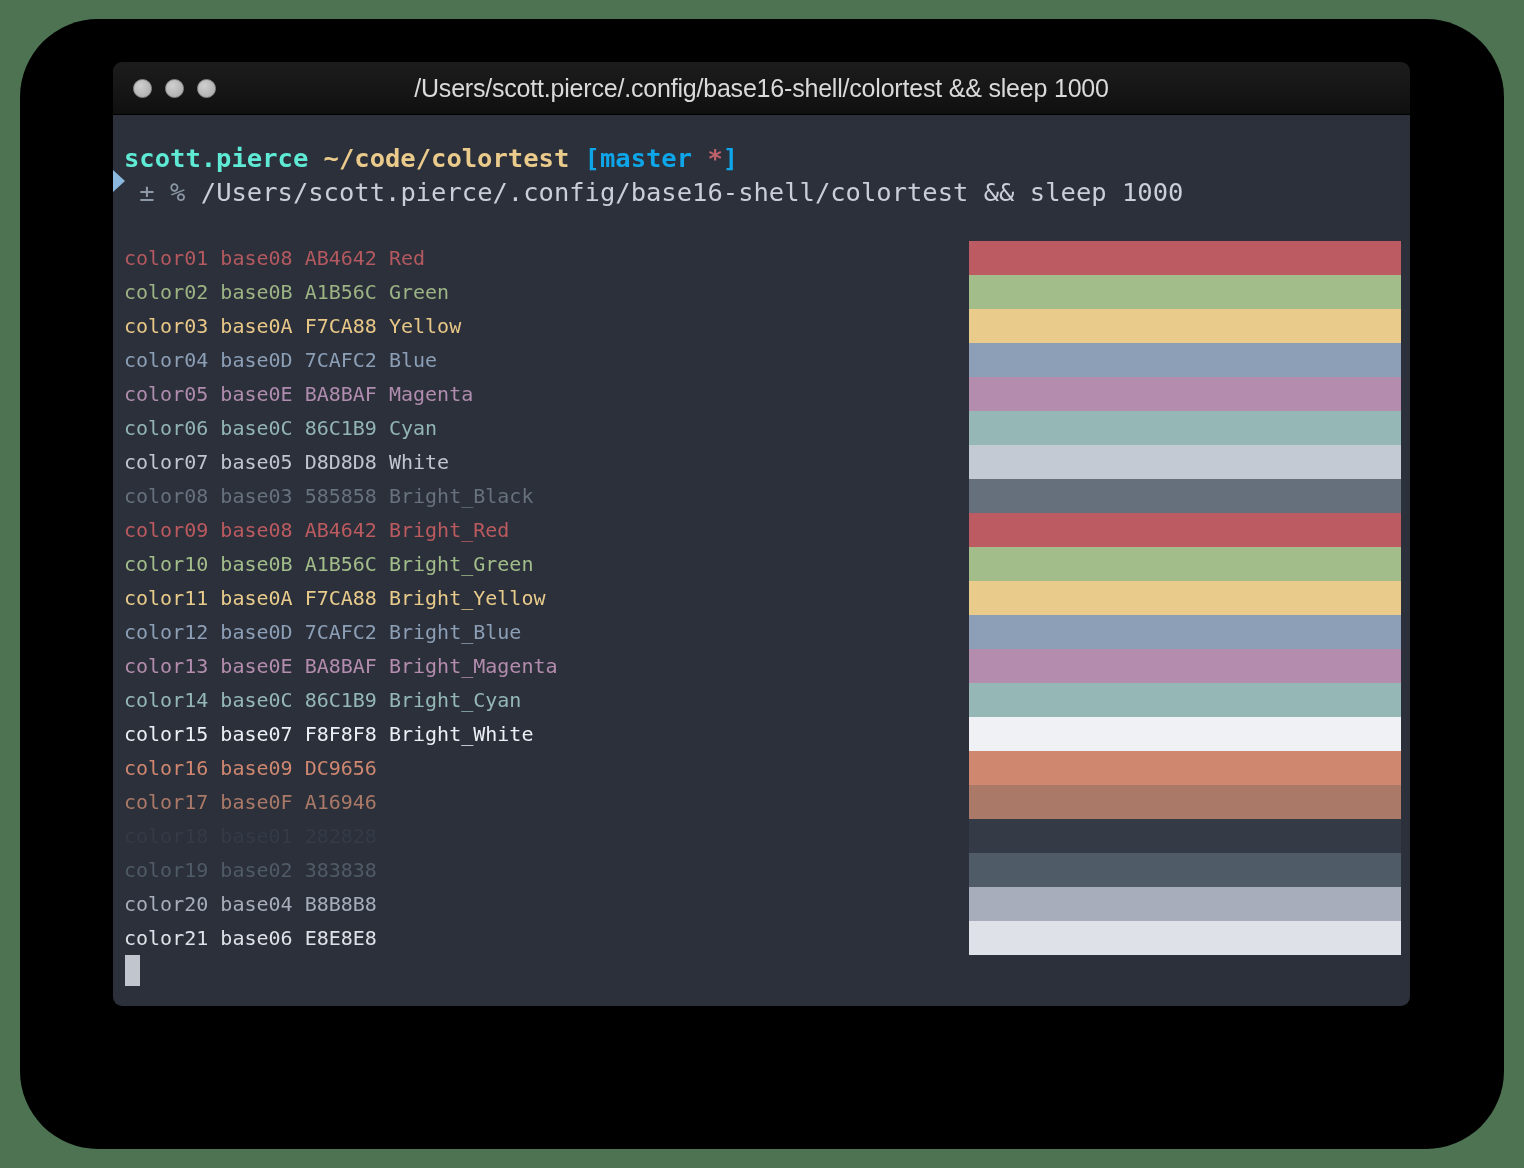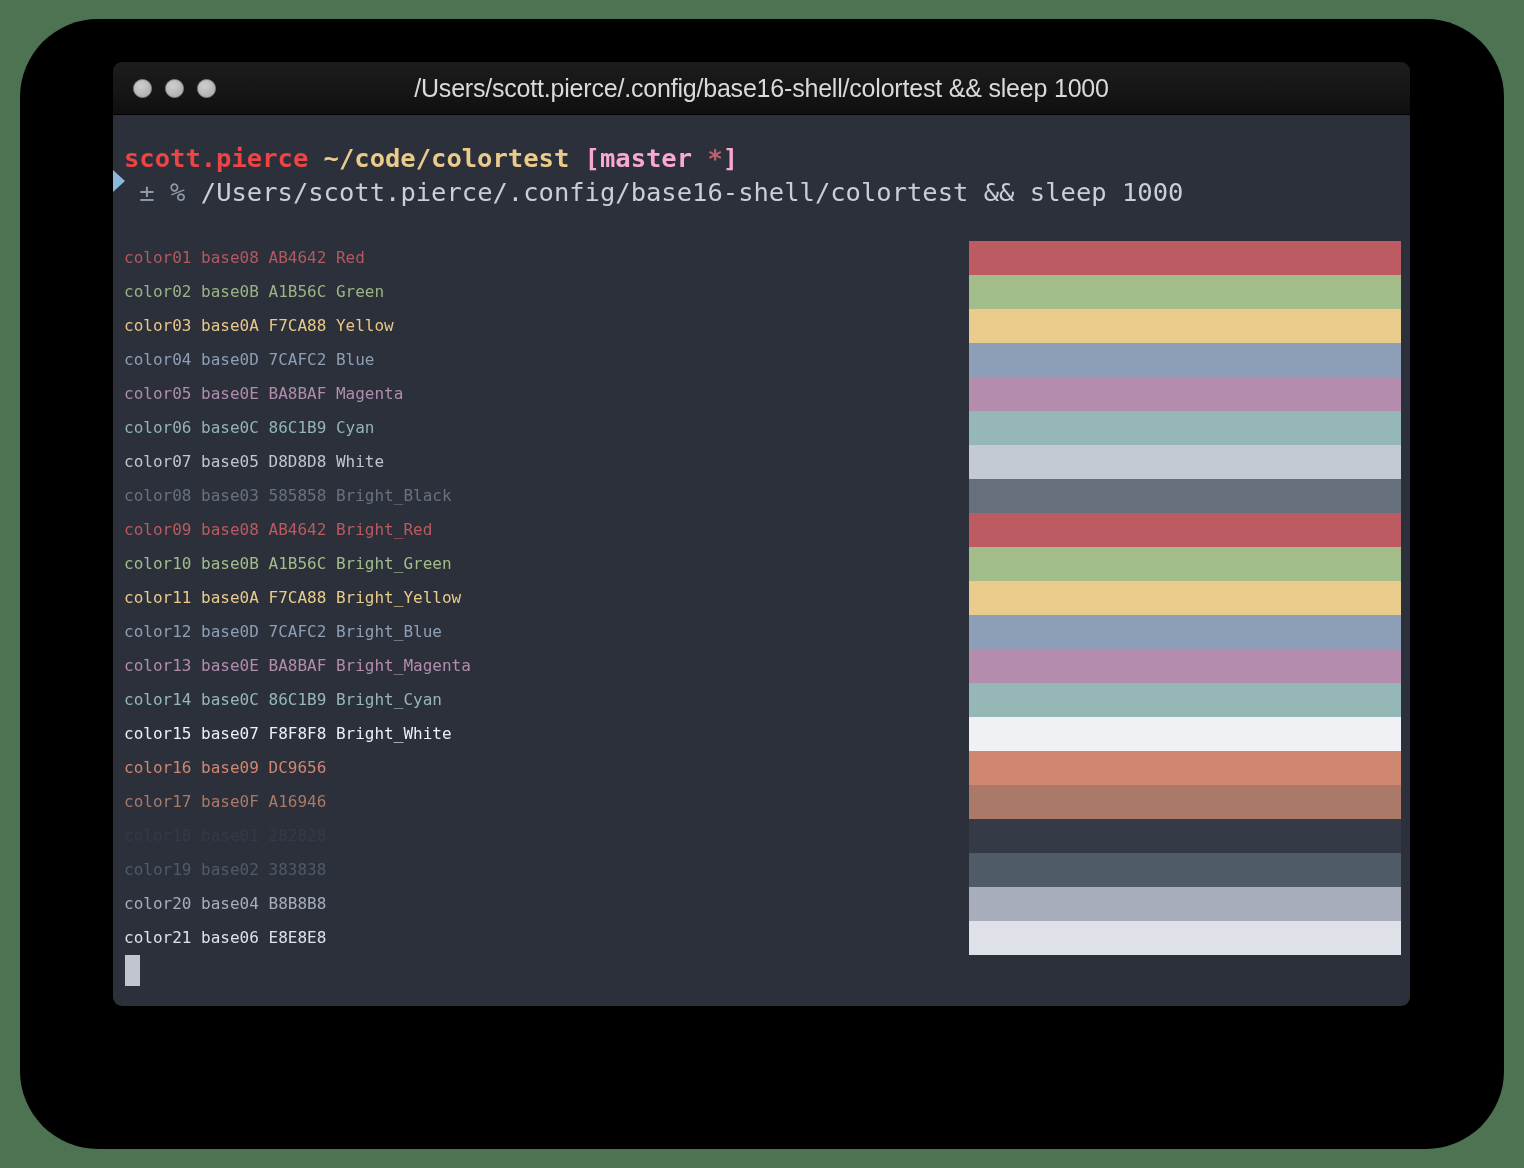--- a/index.html
+++ b/index.html
@@ -99,44 +99,44 @@
     font-size: 25.5px;
     line-height: 34px;
     white-space: pre;
     letter-spacing: 0px;
   }
 
   
   #prompt-line {
     font-weight: bold;
   }
-  .p-user   { color: #ef4444; }
+  .p-user   { color: #5eead4; }
   .p-path   { color: #ebcb8b; }
-  .p-branch { color: #f9a8d4; }
+  .p-branch { color: #0ea5e9; }
   .p-dirty  { color: #bf616a; }
 
   #command-line {
     position: absolute;
     left: 11px;
     top: 60px;
     font-size: 25.5px;
     line-height: 34px;
     white-space: pre;
     color: #c0c5ce;
   }
   .c-plusminus { color: #8d99a6; }
   .c-pct { color: #8d99a6; }
   .c-cmd { color: #c9ced8; }
 
   
   #color-table {
     position: absolute;
     left: 11px;
     top: 126px;
-    font-size: 16px;
+    font-size: 20px;
     line-height: 34px;
     white-space: pre;
   }
   .crow { height: 34px; }
 
   
   #swatch-stack {
     position: absolute;
     left: 856px;
     top: 126px;

